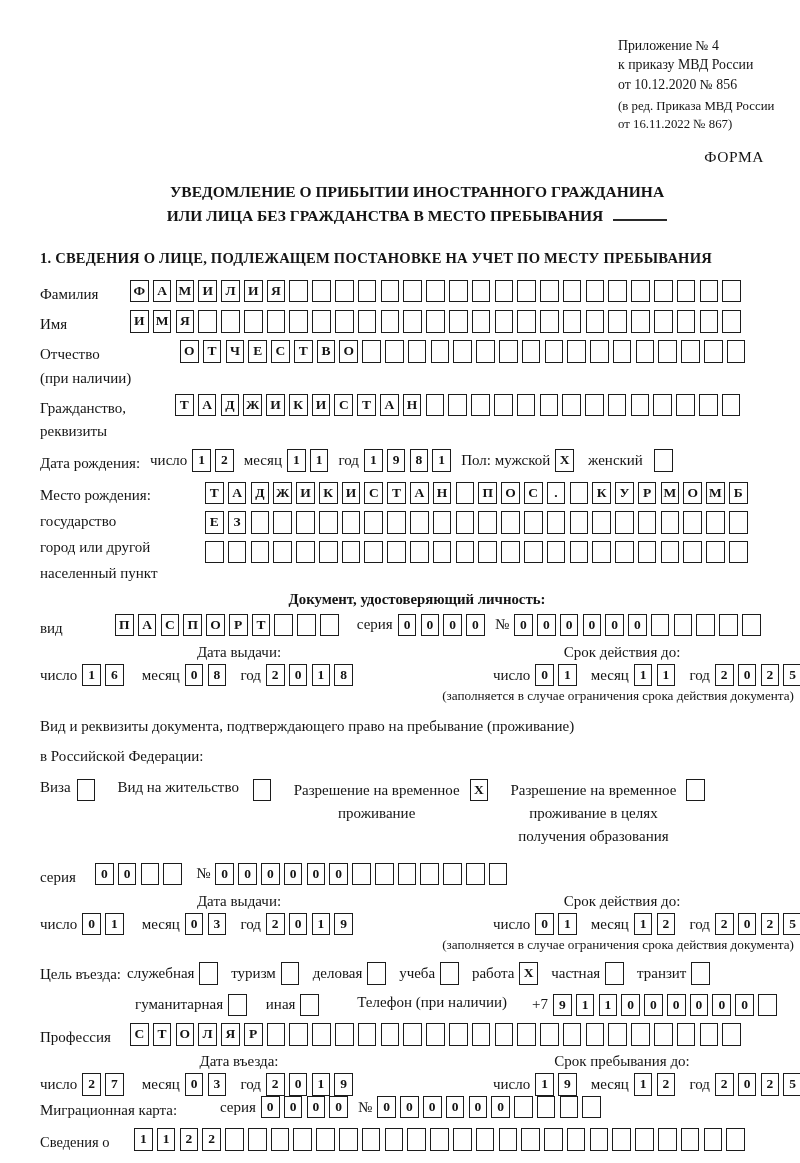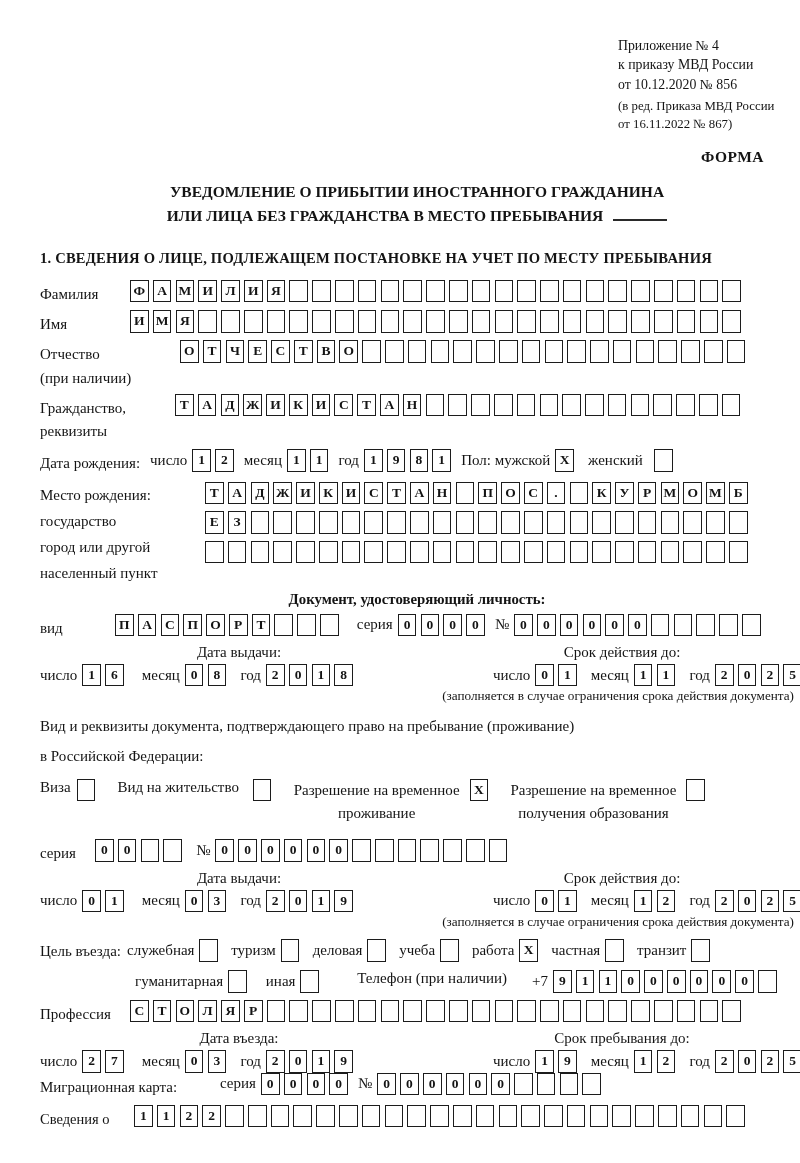--- a/index.html
+++ b/index.html
@@ -2,21 +2,21 @@
 <html><head>
 <meta charset="utf-8">
 <style>
   html,body{margin:0;padding:0;background:#fff;}
   .page{position:relative;width:800px;height:1163px;background:#fff;color:#141414;
         box-sizing:border-box;padding:36px 6px 0 40px;overflow:hidden;
         font-family:"Liberation Serif",serif;font-size:15px;}
   
   .ref{margin-left:578px;width:178px;font-size:13.8px;line-height:1.4;}
   .ref .small{font-size:12.8px;margin-top:4px;line-height:1.4;}
-  .forma{text-align:right;padding-right:30px;font-weight:bold;font-size:15.5px;margin-top:14px;letter-spacing:.5px;}
+  .forma{text-align:right;padding-right:30px;font-weight:normal;font-size:15.5px;margin-top:14px;letter-spacing:.5px;}
   .title{text-align:center;font-weight:bold;font-size:15.5px;margin-top:14px;line-height:1.55;}
   .title-underline{display:inline-block;width:54px;border-bottom:2px solid #2a2a2a;margin-left:10px;}
   .section{font-weight:bold;font-size:14.6px;margin-top:22px;margin-bottom:13px;letter-spacing:.2px;}
   
   .frow{display:flex;align-items:flex-start;margin-bottom:4px;}
   .flabel{flex-shrink:0;padding-top:3px;line-height:1.55;}
   .cells{display:flex;flex-wrap:nowrap;}
   .cell{box-sizing:content-box;width:16.6px;min-width:16.6px;height:20.5px;border:1.7px solid #1c1c1c;
         margin-right:4.2px;text-align:center;font-size:13.5px;line-height:20.5px;font-weight:bold;overflow:hidden;}
   .w90{width:90px;} .w140{width:140px;} .w135{width:135px;} .w75{width:75px;}
@@ -443,20 +443,21 @@
         <div>Разрешение на временное</div>
         <div>проживание</div>
       </span>
       <span class="cells ml10">
           <span class="cell">X</span>
         </span>
     </div>
     <div class="pitem ml18">
       <span class="plines">
         <div>Разрешение на временное</div>
+        <div>проживание в целях</div>
         <div>получения образования</div>
       </span>
       <span class="cells ml10">
           <span class="cell"></span>
         </span>
     </div>
   </div>
 
   <div class="frow">
     <span class="flabel" style="width:55px;">серия</span>

